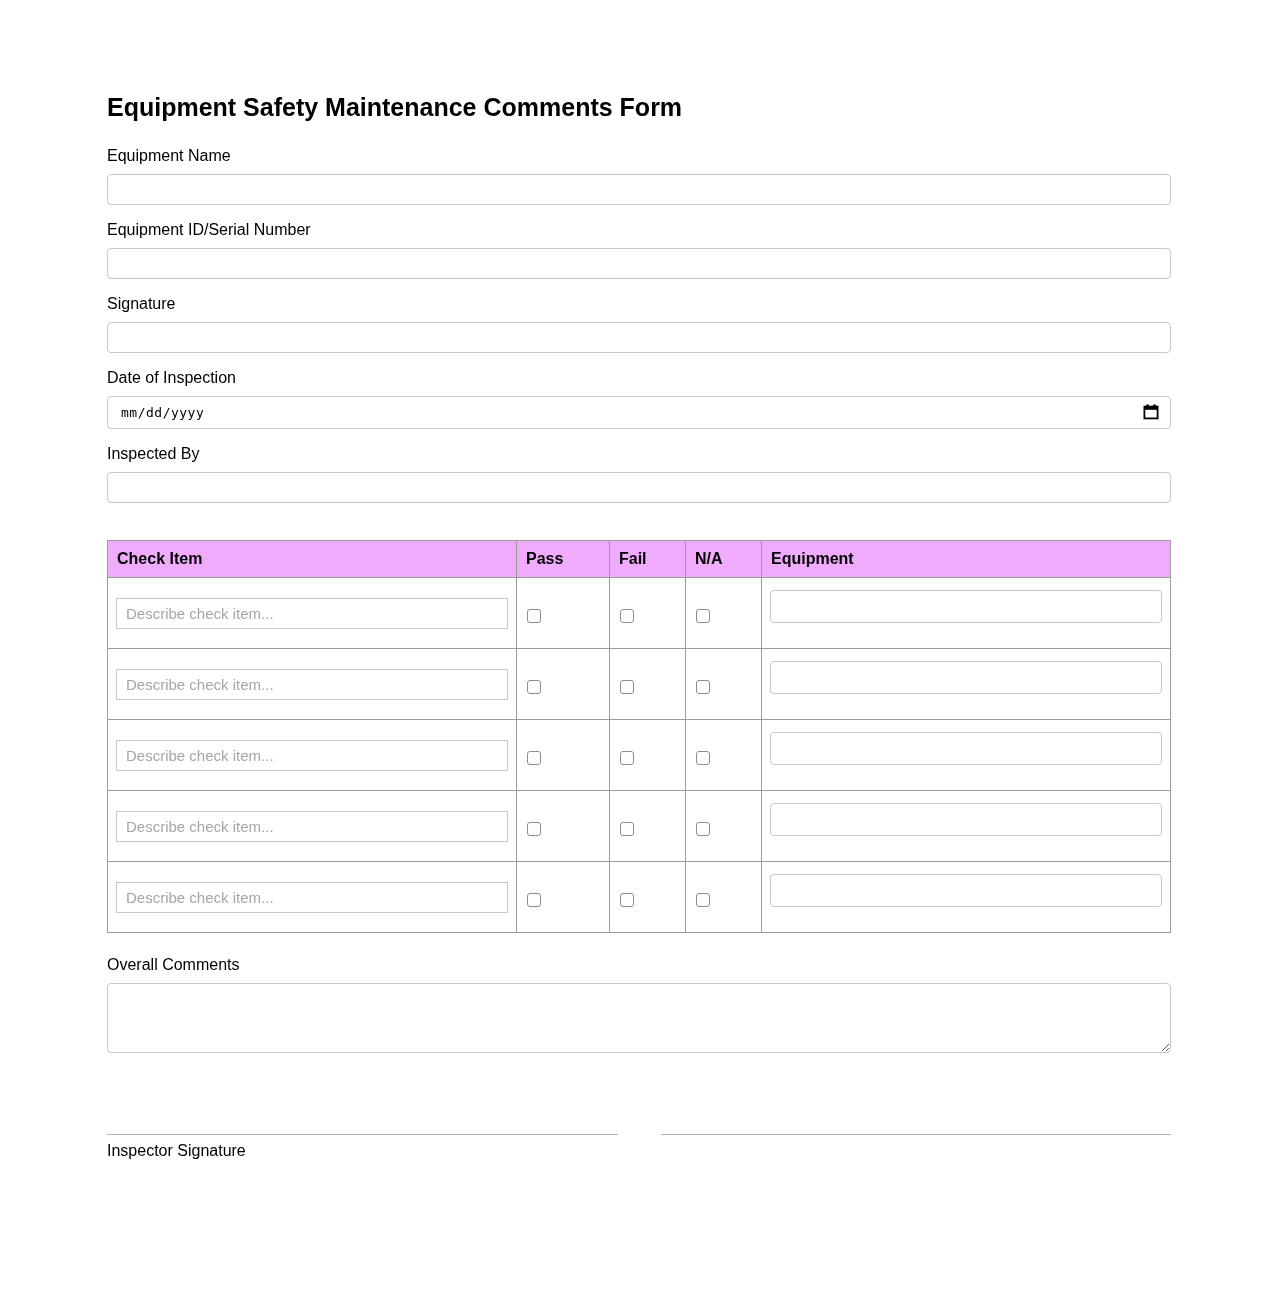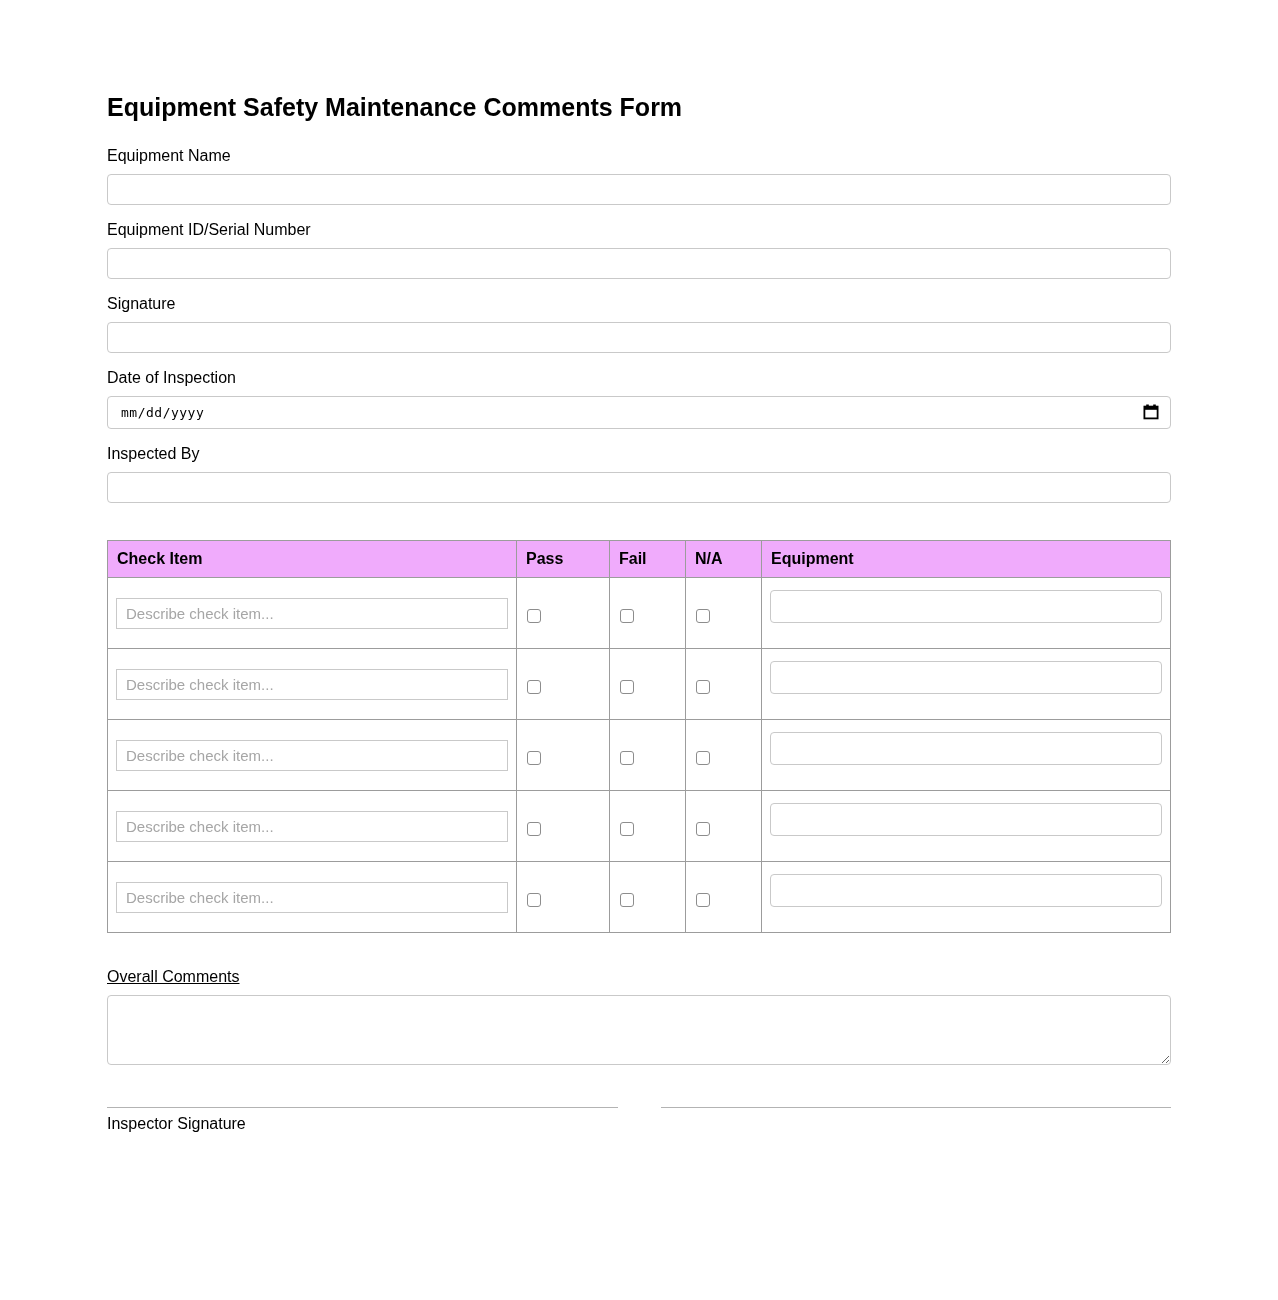--- a/index.html
+++ b/index.html
@@ -113,36 +113,36 @@
     width: 14px;
     height: 14px;
     margin: 23px 0 0 2px;
     border: 1px solid #8d8d8d;
     border-radius: 3px;
     background: #fff;
     cursor: pointer;
     display: inline-block;
   }
 
-  .overall-field { margin-top: 34px; text-decoration: underline; }
+  .overall-field { margin-top: 22px; }
   .overall-textarea {
     display: block;
     width: 100%;
     height: 70px;
     border: 1px solid #c9c9c9;
     border-radius: 4px;
     padding: 8px 9px;
     font-size: 15px;
     font-family: "Liberation Sans", sans-serif;
     resize: vertical;
     outline: none;
   }
 
   .signature-row {
-    margin-top: 42px;
+    margin-top: 81px;
     display: flex;
     gap: 43px;
   }
   .sig-col { flex: 1; }
   .sig-line { border-top: 1px solid #b3b3b3; height: 0; }
   .sig-label { font-size: 16px; margin-top: 7px; color: #000; }
 </style>
 </head>
 <body>
 

